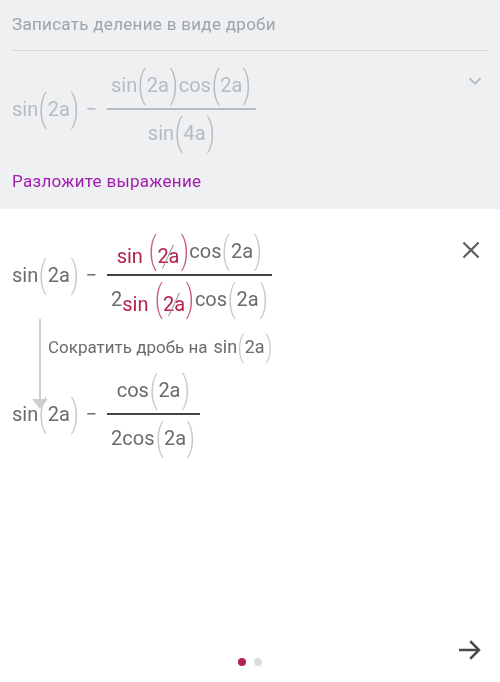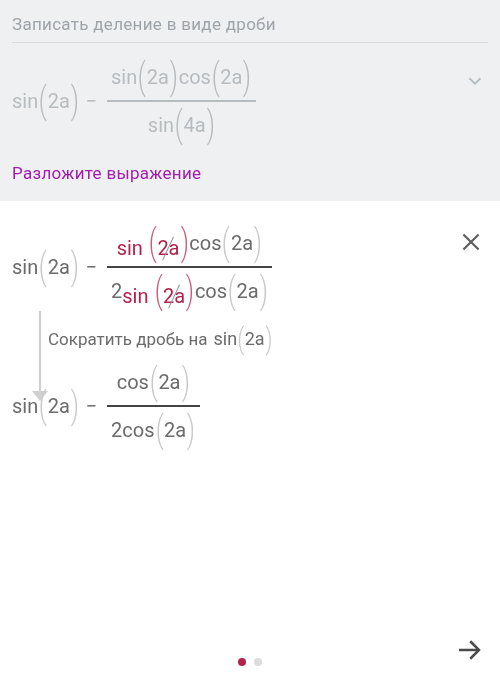--- a/index.html
+++ b/index.html
@@ -13,21 +13,21 @@
   }
   .top-section {
     background: #eef0f1;
     padding: 14px 12px 18px 12px;
     color: #9ea4a9;
     position: relative;
   }
   .top-title {
     font-size: 17px;
     letter-spacing: 0.3px;
-    margin-bottom: 8px;
+    margin-bottom: 16px;
   }
   .divider {
     height: 1px;
     background: #d6dadd;
     margin: 6px 0 14px 0;
   }
   .chevron {
     position: absolute;
     right: 14px;
     top: 70px;

